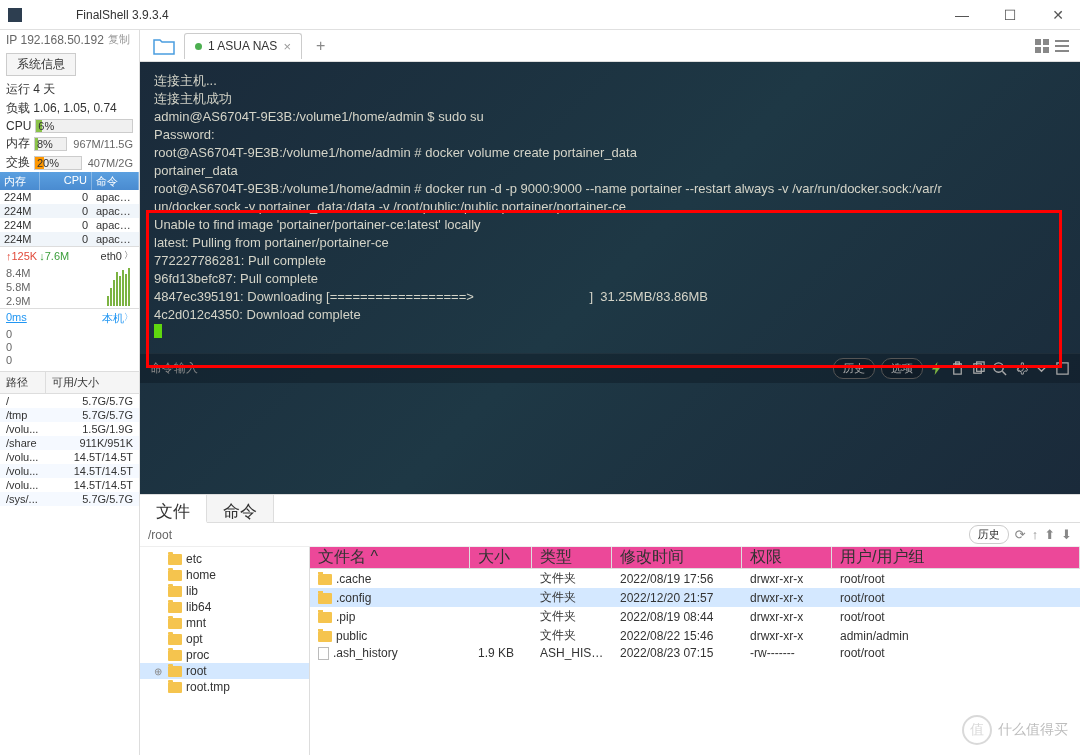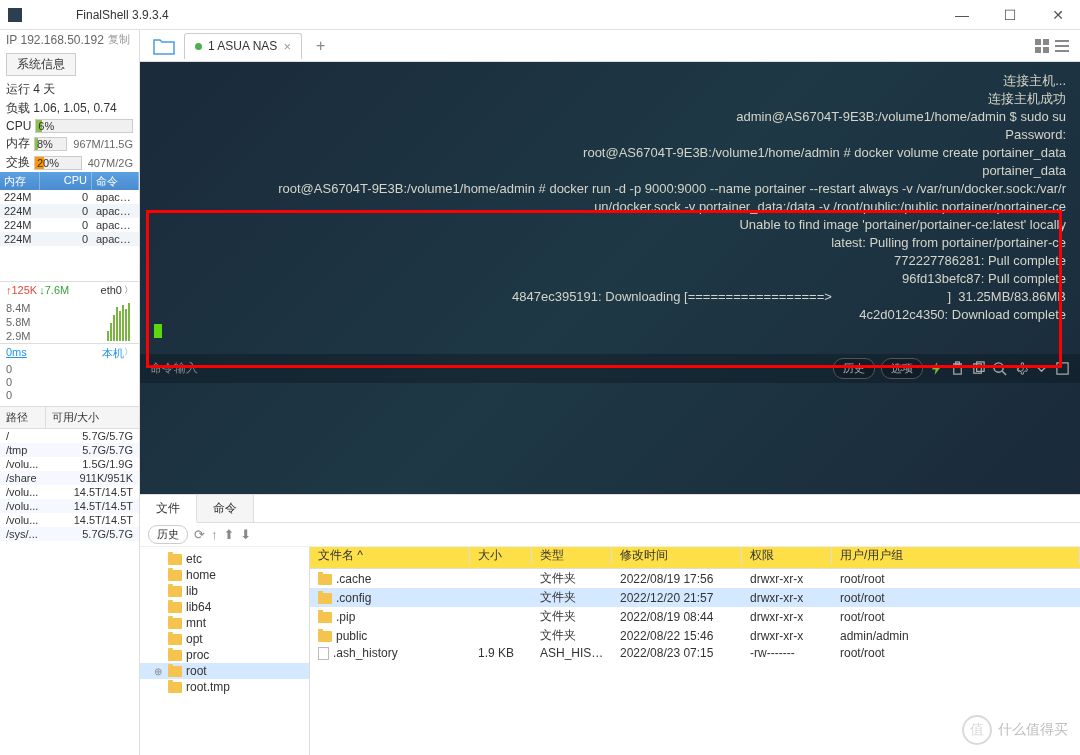--- a/index.html
+++ b/index.html
@@ -33,21 +33,21 @@
 
 .proc-head { display: flex; background: linear-gradient(#5ba0e0, #4a8bd0); color: #fff; font-size: 11px; height: 18px; }
 .proc-head > div { padding: 2px 4px; border-right: 1px solid rgba(255,255,255,.3); }
 .proc-row { display: flex; font-size: 11px; padding: 1px 0; }
 .proc-row.alt { background: #f0f5fa; }
 .proc-row > div { padding: 0 4px; overflow: hidden; text-overflow: ellipsis; white-space: nowrap; }
 .col-mem { width: 40px; text-align: left; }
 .col-cpu { width: 52px; text-align: right; }
 .col-cmd { flex: 1; }
 
-.net-row { padding: 2px 6px; display: flex; align-items: flex-start; gap: 2px; font-size: 11px; border-top: 1px solid #ddd; margin-top: 35px; }
+.net-row { padding: 2px 6px; display: flex; align-items: center; gap: 2px; font-size: 11px; border-top: 1px solid #ddd; }
 .up { color: #e14a3a; }
 .down { color: #3a9e3a; }
 .net-name { margin-left: auto; }
 .chart-area { padding: 2px 6px; font-size: 11px; color: #666; position: relative; height: 44px; }
 .chart-area .yl { display: block; line-height: 14px; }
 .chart-spark { position: absolute; right: 2px; bottom: 2px; width: 30px; height: 38px; }
 .chart-spark .bar { position: absolute; bottom: 0; width: 2px; background: #7cb342; }
 
 .ping-row { padding: 2px 6px; display: flex; font-size: 11px; border-top: 1px solid #ddd; }
 .ping-val { color: #2196f3; text-decoration: underline; }
@@ -76,55 +76,55 @@
 .tab { height: 26px; padding: 0 10px; border: 1px solid #ccc; border-bottom: none; border-radius: 3px 3px 0 0; display: flex; align-items: center; gap: 6px; background: #fff; font-size: 12px; }
 .tab-dot { width: 7px; height: 7px; border-radius: 50%; background: #4caf50; }
 .tab-close { color: #999; font-size: 13px; }
 .tab-add { margin-left: 8px; font-size: 16px; color: #888; padding: 0 6px; }
 .tabbar-right { margin-left: auto; display: flex; gap: 4px; padding-right: 6px; }
 .view-ico { width: 16px; height: 16px; display: inline-block; }
 
 
 .terminal-wrap { position: relative; background: linear-gradient(135deg, #1a2a3a 0%, #1e3845 50%, #1a2a3a 100%); flex: 0 0 432px; }
 .terminal { padding: 10px 14px; font-family: "Consolas", monospace; font-size: 13px; line-height: 18px; color: #d4d4c8; white-space: pre; overflow: hidden; }
-.term-line { white-space: pre; text-align: right; }
+.term-line { white-space: pre; }
 .redbox { position: absolute; left: 6px; top: 148px; width: 916px; height: 158px; border: 3px solid #ff0000; pointer-events: none; }
 .cursor { display: inline-block; width: 8px; height: 14px; background: #5fd70f; }
 
 
 .term-footer { height: 30px; background: rgba(10,20,30,.4); display: flex; align-items: center; padding: 0 10px; border-top: 1px solid rgba(255,255,255,.05); }
 .term-input-lbl { color: #888; font-size: 12px; }
 .term-footer-right { margin-left: auto; display: flex; gap: 6px; align-items: center; }
 .pill-btn { padding: 2px 9px; border: 1px solid #555; border-radius: 10px; color: #aaa; font-size: 11px; background: rgba(0,0,0,.2); }
 .tool-ico { width: 15px; height: 15px; color: #aaa; }
 .tool-ico.green { color: #7cb342; }
 
 
 .bottom { flex: 1; background: #fff; display: flex; flex-direction: column; border-top: 1px solid #ddd; }
 .file-tabs { height: 28px; display: flex; border-bottom: 1px solid #ddd; }
-.ftab { padding: 5px 16px; border-right: 1px solid #ddd; font-size: 12px; background: #fff; }
+.ftab { padding: 5px 16px; border-right: 1px solid #ddd; font-size: 17px; background: #fff; }
 .ftab.active { border-bottom: 2px solid #fff; margin-bottom: -1px; }
 .ftab:not(.active) { background: #f5f5f5; }
 
 .path-row { height: 24px; display: flex; align-items: center; padding: 0 8px; border-bottom: 1px solid #eee; }
 .path-txt { font-size: 12px; color: #666; flex: 1; }
 .path-tools { display: flex; gap: 6px; align-items: center; }
 .hist-btn { padding: 1px 8px; border: 1px solid #ccc; border-radius: 9px; font-size: 11px; }
 .path-ico { color: #888; font-size: 13px; }
 
 .file-split { flex: 1; display: flex; }
 .tree { width: 170px; border-right: 1px solid #ddd; padding: 4px 0; overflow: hidden; }
 .tree-item { display: flex; align-items: center; gap: 4px; padding: 1px 6px 1px 14px; font-size: 12px; }
 .tree-item.sel { background: #d4e8ff; }
 .tree-plus { width: 10px; color: #888; font-size: 10px; }
 .fold-ico { width: 14px; height: 11px; background: #f5c44e; border-radius: 1px; position: relative; }
 .fold-ico::before { content: ""; position: absolute; top: -2px; left: 0; width: 5px; height: 2px; background: #f5c44e; border-radius: 1px 1px 0 0; }
 
 .filelist { flex: 1; }
-.fl-head { display: flex; background: #fde047; border-bottom: 1px solid #ddd; font-size: 12px; height: 22px; align-items: flex-start; }
+.fl-head { display: flex; background: #ec4899; border-bottom: 1px solid #ddd; font-size: 16px; height: 22px; align-items: flex-end; }
 .fl-head > div { padding: 0 8px; border-right: 1px solid #ddd; }
 .fc-name { width: 160px; }
 .fc-size { width: 62px; }
 .fc-type { width: 80px; }
 .fc-date { width: 130px; }
 .fc-perm { width: 90px; }
 .fc-user { flex: 1; }
 .fl-row { display: flex; font-size: 12px; padding: 1px 0; align-items: center; }
 .fl-row.sel { background: #d4e8ff; }
 .fl-row > div { padding: 0 8px; overflow: hidden; text-overflow: ellipsis; white-space: nowrap; }
@@ -352,20 +352,21 @@
         </div>
       </div>
     </div>
 
     <div class="bottom">
       <div class="file-tabs">
         <div class="ftab active">文件</div>
         <div class="ftab">命令</div>
       </div>
       <div class="path-row">
+        <span class="path-txt">/root</span>
         <div class="path-tools">
           <span class="hist-btn">历史</span>
           <span class="path-ico">⟳</span>
           <span class="path-ico">↑</span>
           <span class="path-ico">⬆</span>
           <span class="path-ico">⬇</span>
         </div>
       </div>
       <div class="file-split">
         <div class="tree" id="tree">

